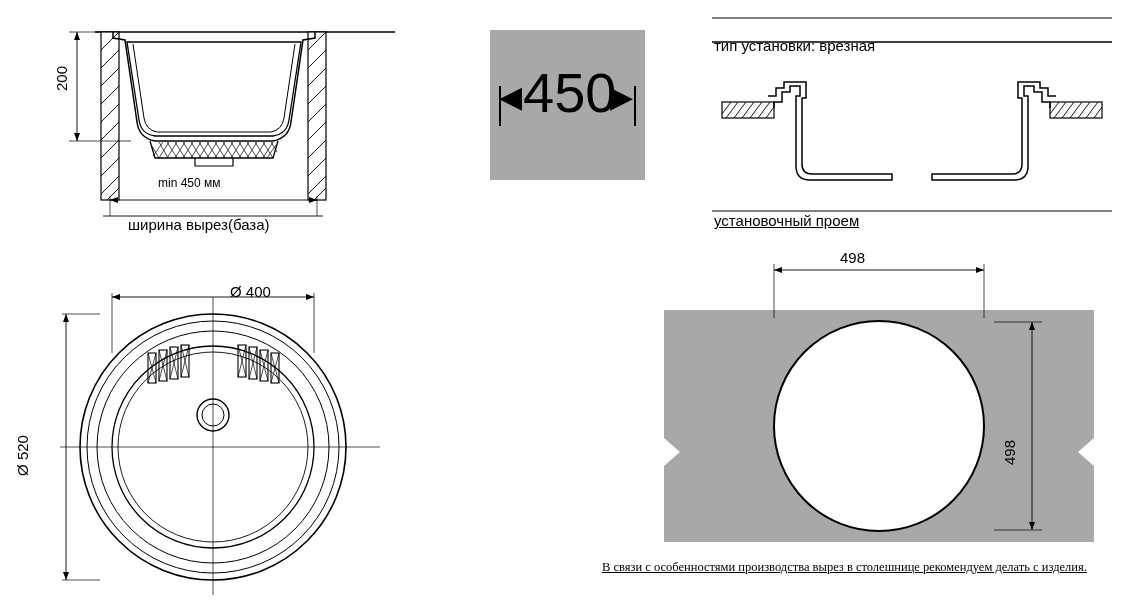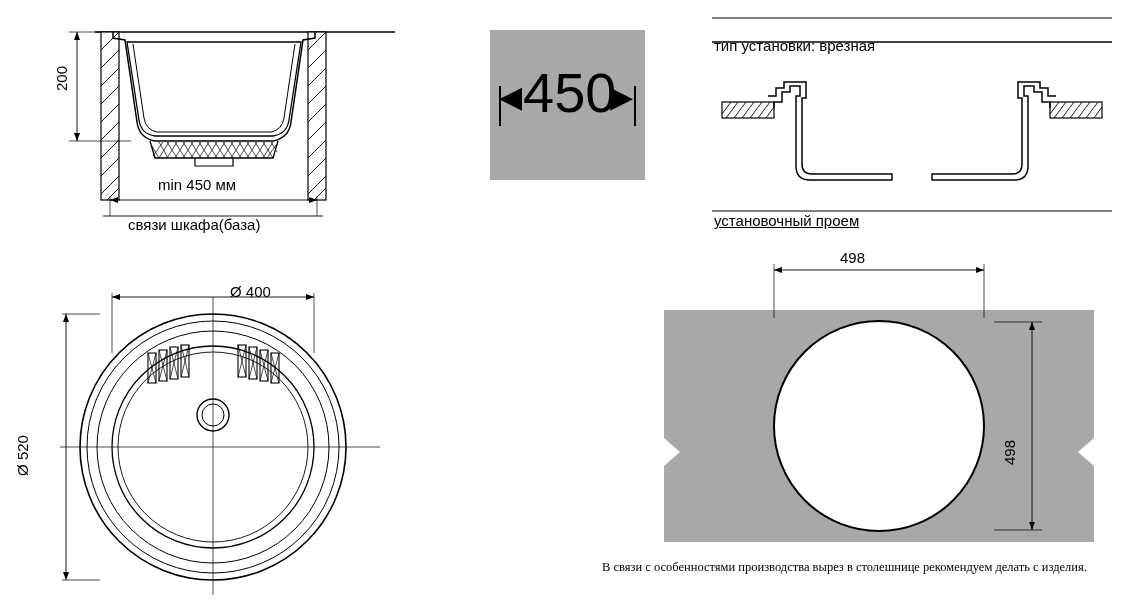--- a/index.html
+++ b/index.html
@@ -122,22 +122,22 @@
         <line x1="55" y1="190" x2="262" y2="190" stroke-width="0.9"></line>
         <path d="M55,190 l8,-3 l0,6 z" fill="#000" stroke="none"></path>
         <path d="M262,190 l-8,-3 l0,6 z" fill="#000" stroke="none"></path>
 
         <line x1="55" y1="186" x2="55" y2="206" stroke-width="0.7"></line>
         <line x1="262" y1="186" x2="262" y2="206" stroke-width="0.7"></line>
         <line x1="48" y1="206" x2="268" y2="206" stroke-width="0.9"></line>
       </g>
     </svg>
     <div class="lbl lbl-sans" style="left:-6px; top:60px; font-size:15px; transform: rotate(-90deg);">200</div>
-    <div class="lbl lbl-sans" style="left:103px; top:166px; font-size:15px;">min 450 мм</div>
-    <div class="lbl lbl-sans" style="left:73px; top:206px; font-size:15px;">связи шкафа(база)</div>
+    <div class="lbl lbl-sans" style="left:103px; top:166px; font-size:12px;">min 450 мм</div>
+    <div class="lbl lbl-sans" style="left:73px; top:206px; font-size:15px;">ширина вырез(база)</div>
   </div>
 
   <div class="abs" style="left:490px; top:30px; width:155px; height:150px; background:#a8a8a8;">
     <div class="abs" style="left:9px; top:52px; font-size:30px; line-height:30px; font-family:'Liberation Sans',sans-serif;">◀</div>
     <div class="abs" style="left:33px; top:33px; font-size:56px; line-height:60px; font-family:Liberation Sans, sans-serif;">450</div>
     <div class="abs" style="left:120px; top:52px; font-size:30px; line-height:30px; font-family:'Liberation Sans',sans-serif;">▶</div>
 
     <svg class="abs" style="left:0; top:0;" width="155" height="150">
       <g stroke="#000" stroke-width="2">
         <line x1="10" y1="56" x2="10" y2="96"></line>
@@ -262,15 +262,15 @@
     <div class="lbl lbl-sans" style="left:285px; top:232px; font-size:15px; transform: rotate(-90deg);">498</div>
   </div>
 
   <svg class="abs" style="left:712px; top:0px;" width="420" height="606">
     <g stroke="#000" stroke-width="1">
       <line x1="0" y1="18" x2="400" y2="18"></line>
       <line x1="0" y1="211" x2="400" y2="211"></line>
     </g>
   </svg>
 
-  <div class="lbl" style="left:602px; top:560px; font-size:12.5px;">В связи с особенностями производства вырез в столешнице рекомендуем делать с изделия.</div>
+  <div class="lbl" style="left:602px; top:560px; font-size:12.5px;text-decoration:underline;">В связи с особенностями производства вырез в столешнице рекомендуем делать с изделия.</div>
 
 </div>
 
 </body></html>

